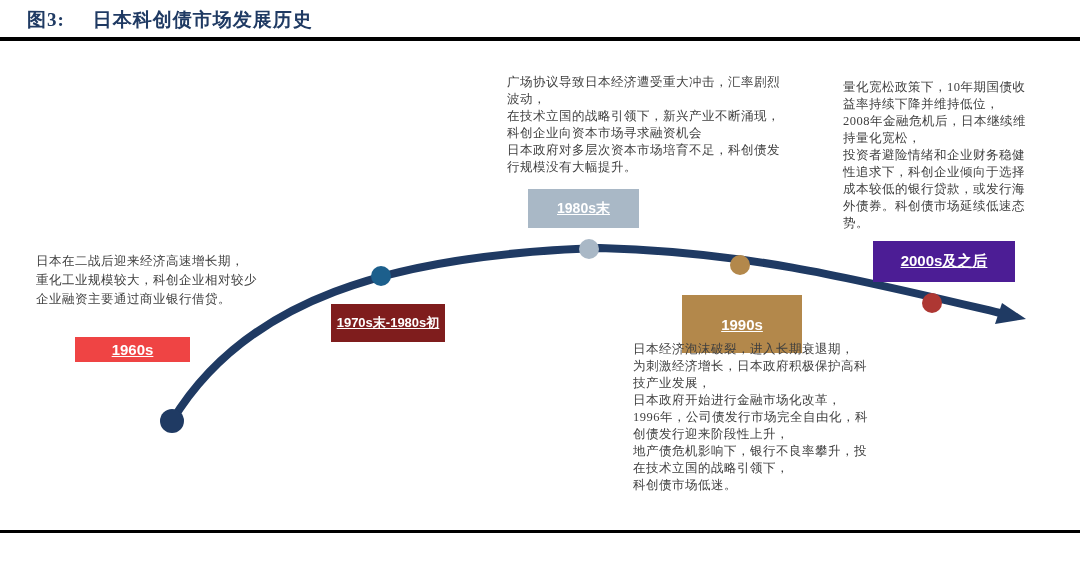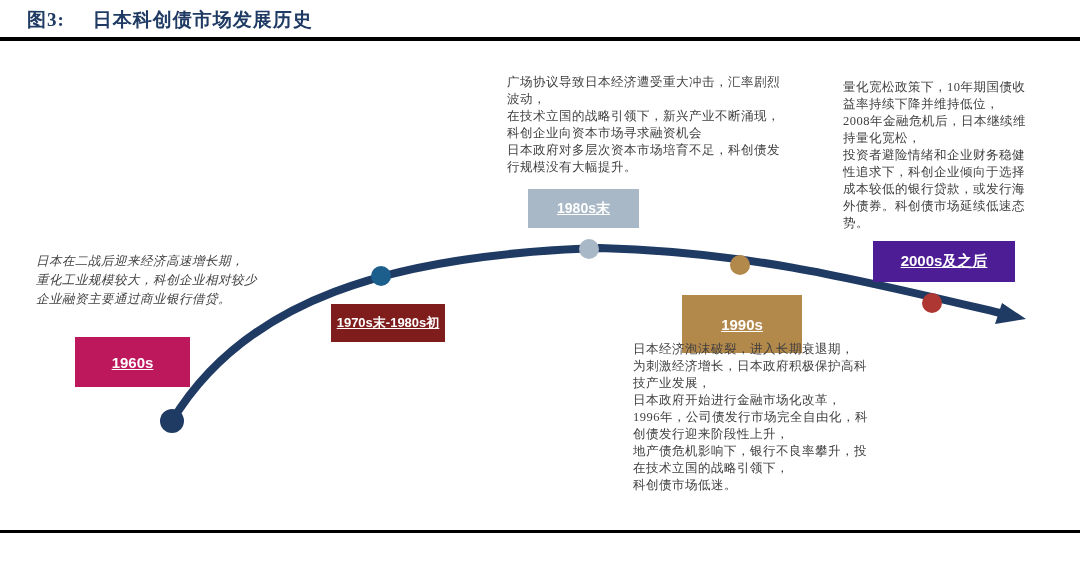--- a/index.html
+++ b/index.html
@@ -30,32 +30,32 @@
   .curve-svg{position:absolute;left:0;top:0;width:1080px;height:569px;}
   .period-box{
     position:absolute;
     display:flex;align-items:center;justify-content:center;
     color:#ffffff;
     font-family:"Liberation Sans","DejaVu Sans",sans-serif;
     font-weight:600;
     box-sizing:border-box;
     text-decoration:underline;
   }
-  .box-0{left:75px;top:337px;width:115px;height:50px;font-size:15px;background:#be185d;}
+  .box-0{left:75px;top:337px;width:115px;height:25px;font-size:15px;background:#ef4444;}
   .box-1{left:331px;top:304px;width:114px;height:38px;font-size:13px;background:#7f1d1d;}
   .box-2{left:528px;top:189px;width:111px;height:39px;font-size:14px;background:#A9B8C6;}
   .box-3{left:682px;top:295px;width:120px;height:58px;font-size:15px;background:#B3884B;}
   .box-4{left:873px;top:241px;width:142px;height:41px;font-size:15px;background:#4c1d95;}
   .desc{
     position:absolute;
     white-space:pre-line;
     font-size:12.5px;line-height:17px;color:#3F3F3F;
     letter-spacing:0.5px;
   }
-  .desc-0{left:36px;top:252px;width:290px;line-height:19px;font-style:italic;}
+  .desc-0{left:36px;top:252px;width:290px;line-height:19px;}
   .desc-1{left:310px;top:361px;width:340px;}
   .desc-2{left:459px;top:74px;width:340px;margin-left:48px;}
   .desc-3{left:633px;top:341px;width:320px;}
   .desc-4{left:843px;top:79px;width:250px;}
 </style>
 </head>
 <body>
 
 <div class="page">
 

